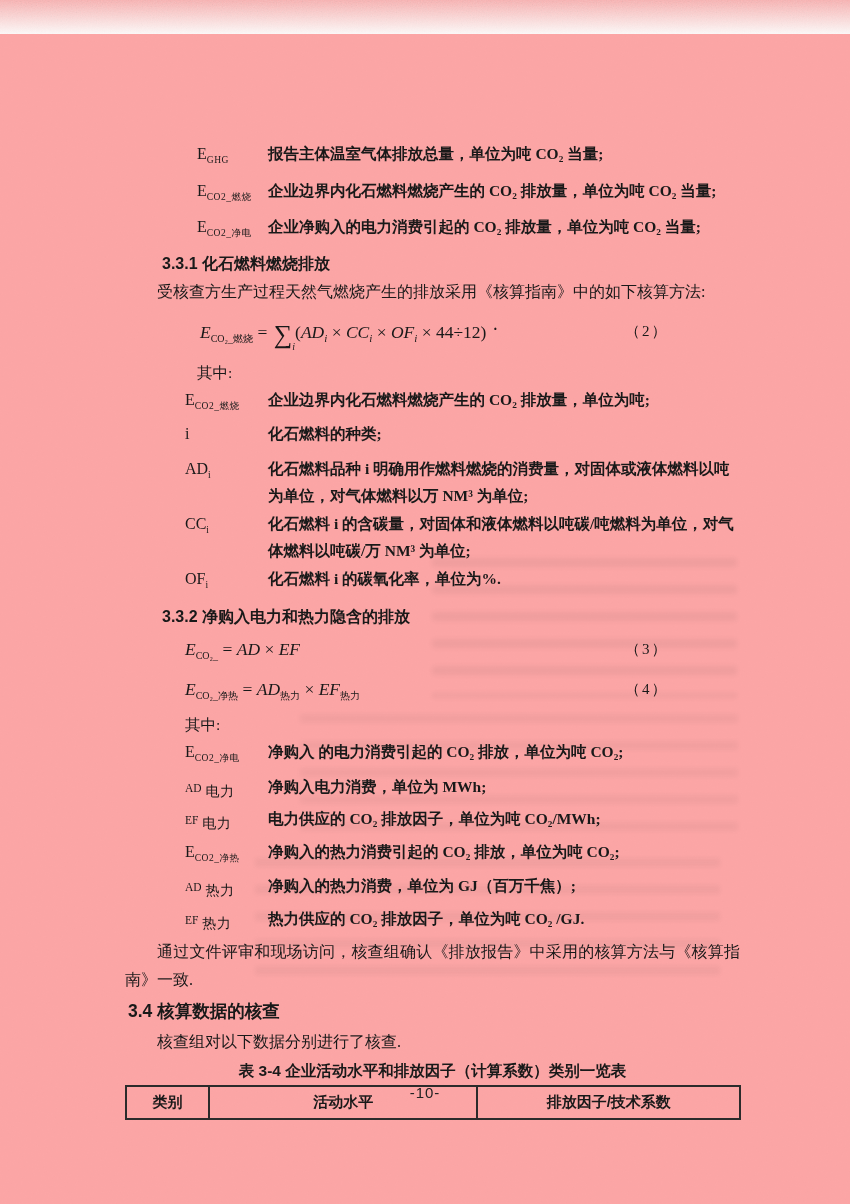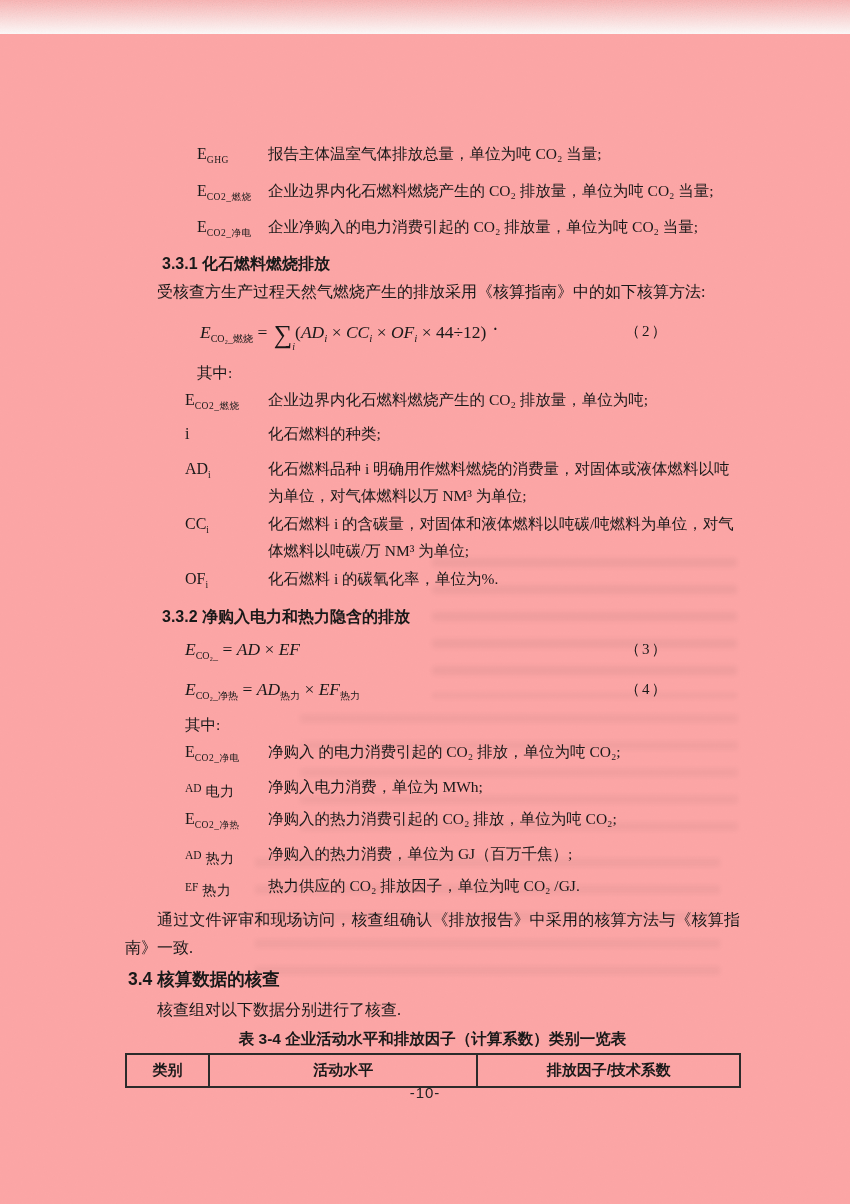--- a/index.html
+++ b/index.html
@@ -28,21 +28,21 @@
     padding:139px 110px 0 125px; 
     width:615px;
   }
 
   
   .def-row { display:flex; align-items:baseline; }
   .def-list.top .def-row { line-height:29.5px; font-size:15.5px; }
   .def-list.top .def-term { margin-left:72px; width:71px; flex:none; }
   .def-list.mid .def-row, .def-list.bot .def-row { line-height:27.5px; font-size:15.5px; }
   .def-list.mid .def-term, .def-list.bot .def-term { margin-left:60px; width:83px; flex:none; }
-  .def-desc { flex:1; }
+  .def-desc { flex:1;font-weight:bold; }
   .term-base { font-size:16px; }
   .term-sub  { font-size:9.5px; vertical-align:-4px; letter-spacing:0.5px; }
   .def-row.small-term .term-base { font-size:11.5px; }
   .def-row.small-term .term-sub  { font-size:14px; }
 
   
   .h-sub {
     margin:0; margin-top:2px; margin-left:37px;
     font-family:"Liberation Sans","DejaVu Sans",sans-serif;
     font-size:16px; font-weight:bold; line-height:25px;
@@ -195,20 +195,24 @@
 
     <div class="def-list bot">
       <div class="def-row">
         <span class="def-term"><span class="term-base">E</span><span class="term-sub">CO2_净电</span></span>
         <span class="def-desc">净购入 的电力消费引起的 CO₂ 排放，单位为吨 CO₂;</span>
       </div>
       <div class="def-row small-term">
         <span class="def-term"><span class="term-base">AD</span> <span class="term-sub">电力</span></span>
         <span class="def-desc">净购入电力消费，单位为 MWh;</span>
       </div>
+      <div class="def-row small-term">
+        <span class="def-term"><span class="term-base">EF</span> <span class="term-sub">电力</span></span>
+        <span class="def-desc">电力供应的 CO₂ 排放因子，单位为吨 CO₂/MWh;</span>
+      </div>
       <div class="def-row">
         <span class="def-term"><span class="term-base">E</span><span class="term-sub">CO2_净热</span></span>
         <span class="def-desc">净购入的热力消费引起的 CO₂ 排放，单位为吨 CO₂;</span>
       </div>
       <div class="def-row small-term">
         <span class="def-term"><span class="term-base">AD</span> <span class="term-sub">热力</span></span>
         <span class="def-desc">净购入的热力消费，单位为 GJ（百万千焦）;</span>
       </div>
       <div class="def-row small-term">
         <span class="def-term"><span class="term-base">EF</span> <span class="term-sub">热力</span></span>

